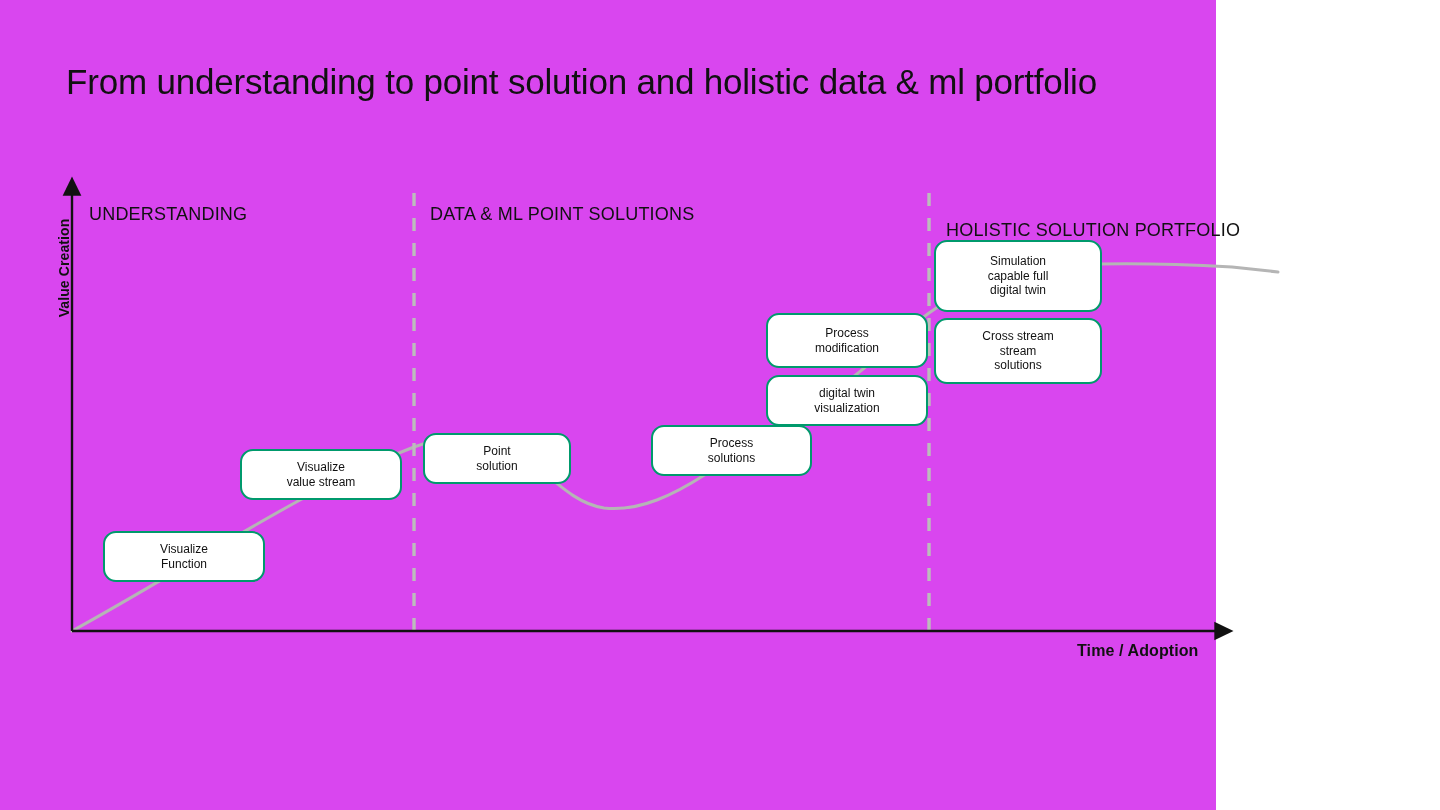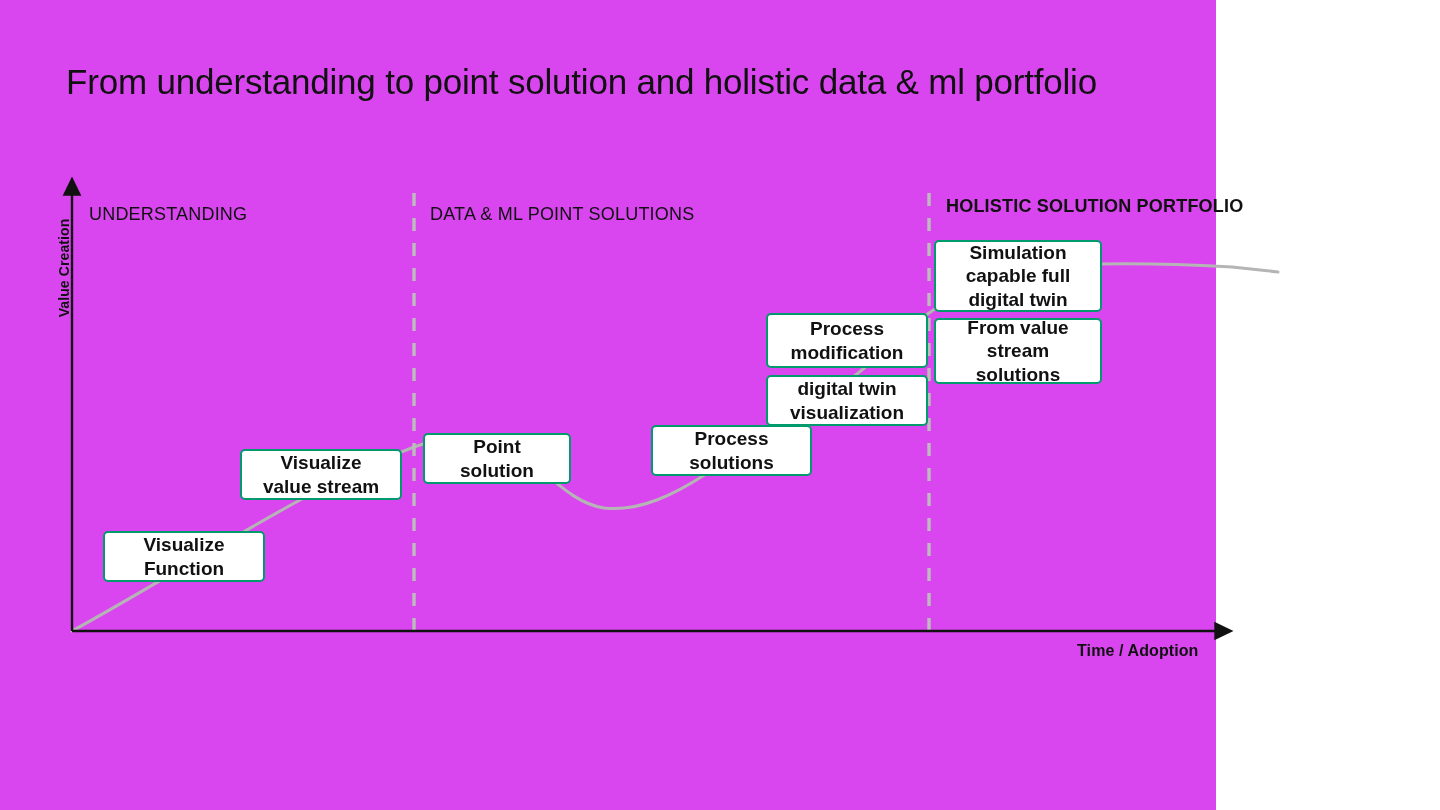--- a/index.html
+++ b/index.html
@@ -81,31 +81,30 @@
     letter-spacing: 0.2px;
     white-space: nowrap;
   }
 
   
   .node-box {
     position: absolute;
     box-sizing: border-box;
     background: #ffffff;
     border: 2.6px solid #009A6C;
-    border-radius: 5px;
+    border-radius: 13px;
     display: flex;
     align-items: center;
     justify-content: center;
     text-align: center;
-    font-size: 19px;
+    font-size: 12px;
     line-height: 1.22;
     color: #111111;
     padding: 2px 6px;
     white-space: pre-line;
-    font-weight: bold;
   }
 </style>
 </head>
 <body>
 
 <div id="slide">
 
   <div id="page-title">From understanding to point solution and holistic data &amp; ml portfolio</div>
 
   <svg id="chart-svg" viewBox="0 0 1440 810" xmlns="http://www.w3.org/2000/svg">
@@ -132,41 +131,41 @@
 
     <line x1="72" y1="631" x2="72" y2="188" stroke="#111111" stroke-width="2.4" marker-end="url(#arrow-head)"></line>
     <line x1="72" y1="631" x2="1222" y2="631" stroke="#111111" stroke-width="2.4" marker-end="url(#arrow-head)"></line>
   </svg>
 
   <div id="y-axis-label">Value Creation</div>
   <div id="x-axis-label">Time / Adoption</div>
 
   <div class="phase-header" style="left:89px; top:204px;">UNDERSTANDING</div>
   <div class="phase-header" style="left:430px; top:204px;">DATA &amp; ML POINT SOLUTIONS</div>
-  <div class="phase-header" style="left:946px; top:196px;font-weight:bold;">HOLISTIC SOLUTION PORTFOLIO</div>
+  <div class="phase-header" style="left:946px; top:220px;">HOLISTIC SOLUTION PORTFOLIO</div>
 
   <div class="node-box" style="left:103px; top:531px; width:162px; height:51px;">Visualize
 Function</div>
 
   <div class="node-box" style="left:240px; top:449px; width:162px; height:51px;">Visualize
 value stream</div>
 
   <div class="node-box" style="left:423px; top:433px; width:148px; height:51px;">Point
 solution</div>
 
   <div class="node-box" style="left:651px; top:425px; width:161px; height:51px;">Process
 solutions</div>
 
   <div class="node-box" style="left:766px; top:375px; width:162px; height:51px;">digital twin
 visualization</div>
 
   <div class="node-box" style="left:766px; top:313px; width:162px; height:55px;">Process
 modification</div>
 
-  <div class="node-box" style="left:934px; top:318px; width:168px; height:66px;">From value
+  <div class="node-box" style="left:934px; top:318px; width:168px; height:66px;">Cross stream
 stream
 solutions</div>
 
   <div class="node-box" style="left:934px; top:240px; width:168px; height:72px;">Simulation
 capable full
 digital twin</div>
 
 
 </div>
 

